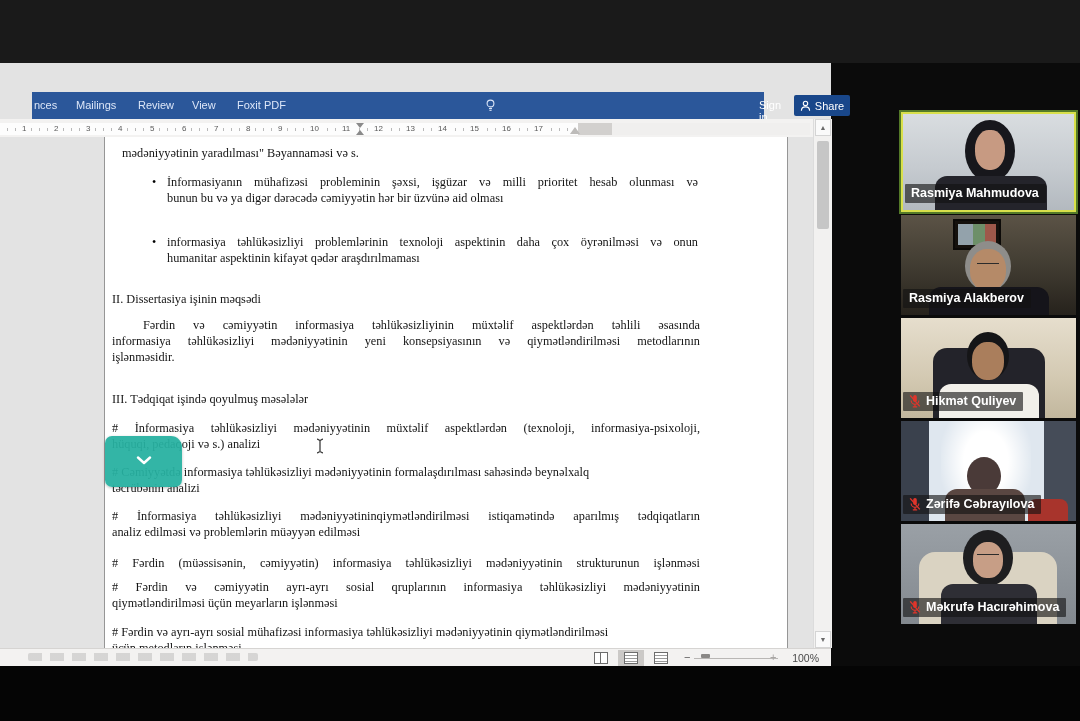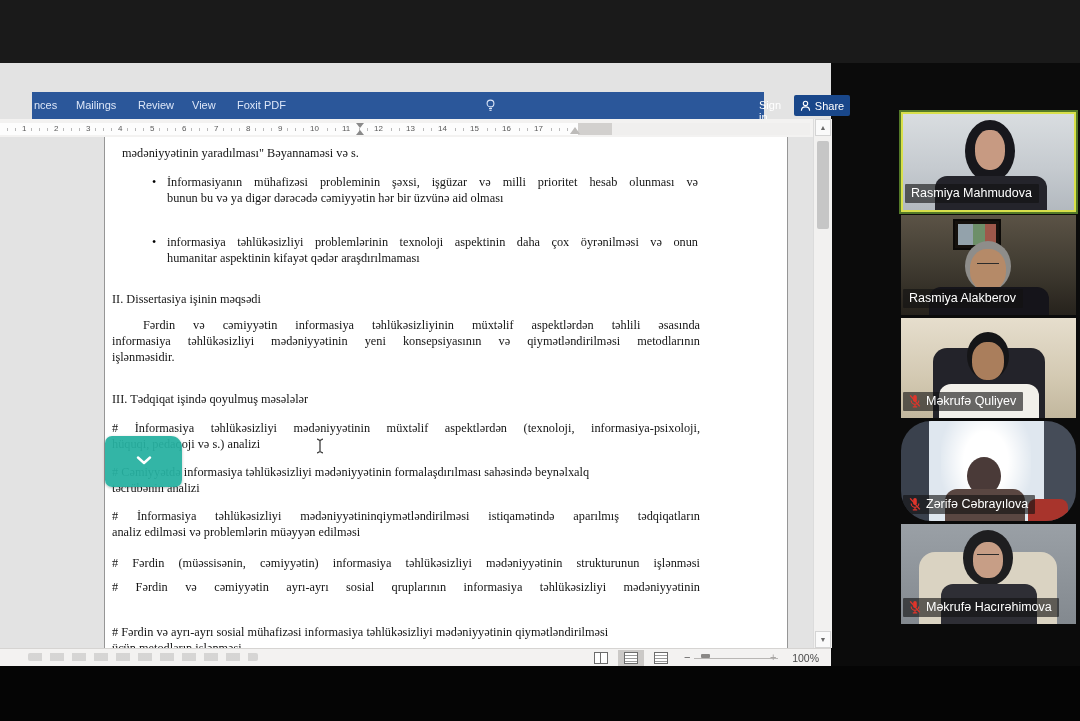--- a/index.html
+++ b/index.html
@@ -64,29 +64,29 @@
   .vicon{width:12px;height:10px;border:1px solid #6c6c6c;background:linear-gradient(#fff 0 2px,#9a9a9a 2px 3px,#fff 3px 5px,#9a9a9a 5px 6px,#fff 6px 8px,#9a9a9a 8px 9px,#fff 9px);}
   .vicon.read{background:linear-gradient(90deg,#fff 0 5px,#6c6c6c 5px 6px,#fff 6px);}
   .zctl{position:absolute;top:2px;color:#5c5c5c;font-size:11px;line-height:13px;}
   .ztrack{position:absolute;left:694px;top:9px;width:84px;height:1px;background:#b9b7b5;}
   .zthumb{position:absolute;left:701px;top:5px;width:9px;height:4px;background:#8a8886;border-radius:1px;}
   .zlabel{position:absolute;right:12px;top:3px;color:#4a4a4a;font-size:10.5px;}
 
   
   .tile{position:absolute;left:901px;width:175px;height:100px;background:#222;overflow:hidden;box-sizing:border-box;}
   .tile.active-speaker{border:2px solid #d9e04b;box-shadow:0 0 0 2px rgba(133,196,60,.6);}
-  .namebar{position:absolute;left:2px;bottom:7px;background:rgba(18,18,18,.62);color:#fff;font-size:12.5px;padding:2px 7px 3px 6px;display:flex;align-items:flex-end;gap:5px;white-space:nowrap;border-radius:1px;}
+  .namebar{position:absolute;left:2px;bottom:7px;background:rgba(18,18,18,.62);color:#fff;font-size:12.5px;padding:2px 7px 3px 6px;display:flex;align-items:flex-end;gap:5px;white-space:nowrap;border-radius:1px;font-weight:bold;}
   .head{position:absolute;border-radius:50%;}
   .body{position:absolute;border-radius:12px 12px 0 0;}
 
   
   .scene1{background:linear-gradient(180deg,#d9dde0 0%,#c6cbd0 55%,#b3b9bf 100%);}
   .scene2{background:linear-gradient(180deg,#5b5346 0%,#3f3a30 55%,#26221c 100%);}
   .scene3{background:linear-gradient(180deg,#e6decd 0%,#d3c9b2 60%,#c2b79e 100%);}
-  .scene4{background:linear-gradient(90deg,#3a414d 0 16%,#dfe7ef 16% 82%,#454c58 82%);border-radius:30px;}
+  .scene4{background:linear-gradient(90deg,#3a414d 0 16%,#dfe7ef 16% 82%,#454c58 82%);}
   .scene5{background:linear-gradient(180deg,#9aa0a6 0%,#83898f 100%);}
   .frame2{position:absolute;left:52px;top:4px;width:44px;height:27px;background:#15110d;border:2px solid #0c0a08;}
   .frame2 .inner{position:absolute;left:3px;top:3px;right:3px;bottom:3px;background:linear-gradient(90deg,#93a2ab 0 40%,#6d8f69 40% 70%,#9e584a 70%);}
   .chairdark{position:absolute;left:32px;top:30px;width:112px;height:70px;background:#23232a;border-radius:14px 14px 0 0;}
   .chaircream{position:absolute;left:18px;top:28px;width:138px;height:72px;background:#dad3c2;border-radius:16px 16px 0 0;}
   .windowglow{position:absolute;left:40px;top:0;width:90px;height:100px;background:radial-gradient(ellipse at 50% 40%,#ffffff 0 35%,rgba(255,255,255,0) 75%);}
   .redpatch{position:absolute;right:8px;bottom:0;width:40px;height:22px;background:#a8342c;border-radius:8px 8px 0 0;}
   .glasses{position:absolute;height:4px;border-top:1.6px solid #2b2b2b;width:22px;}
 </style>
 </head>
@@ -159,20 +159,21 @@
 
       <div class="dl" style="top:328px;left:112px"># Cəmiyyətdə informasiya təhlükəsizliyi mədəniyyətinin formalaşdırılması sahəsində beynəlxalq</div>
       <div class="dl" style="top:344px;left:112px">təcrübənin analizi</div>
 
       <div class="dl jl" style="top:372px;left:112px;width:588px"># İnformasiya təhlükəsizliyi  mədəniyyətininqiymətləndirilməsi istiqamətində aparılmış tədqiqatların</div>
       <div class="dl" style="top:388px;left:112px">analiz edilməsi və problemlərin müəyyən edilməsi</div>
 
       <div class="dl jl" style="top:419px;left:112px;width:588px"># Fərdin (müəssisənin, cəmiyyətin)  informasiya təhlükəsizliyi mədəniyyətinin  strukturunun işlənməsi</div>
 
       <div class="dl jl" style="top:443px;left:112px;width:588px">#  Fərdin və cəmiyyətin ayrı-ayrı sosial qruplarının informasiya təhlükəsizliyi mədəniyyətinin</div>
+      <div class="dl" style="top:459px;left:112px">qiymətləndirilməsi üçün meyarların işlənməsi</div>
 
       <div class="dl" style="top:488px;left:112px"># Fərdin və ayrı-ayrı sosial mühafizəsi informasiya təhlükəsizliyi mədəniyyətinin qiymətləndirilməsi</div>
       <div class="dl" style="top:504px;left:112px">üçün metodların işlənməsi</div>
 
       <div class="annot">
         <svg width="16" height="9" viewBox="0 0 16 9">
           <polyline points="2,1.5 8,7 14,1.5" fill="none" stroke="#ffffff" stroke-width="2.4" stroke-linecap="round" stroke-linejoin="round"></polyline>
         </svg>
       </div>
 
@@ -232,21 +233,21 @@
     <div class="chairdark"></div>
     <div class="head" style="left:66px;top:14px;width:42px;height:48px;background:#151517"></div>
     <div class="head" style="left:71px;top:24px;width:32px;height:38px;background:#aa7e5c;border-radius:46%"></div>
     <div class="body" style="left:38px;top:66px;width:100px;height:36px;background:#f2f0ea"></div>
     <div class="namebar">
       <svg width="12" height="14" viewBox="0 0 12 14">
         <rect x="4.2" y="1" width="3.6" height="7" rx="1.8" fill="#e0352b"></rect>
         <path d="M2.2 6.5 a3.8 3.8 0 0 0 7.6 0 M6 10.2 V12.6 M3.8 12.8 H8.2" fill="none" stroke="#e0352b" stroke-width="1.2"></path>
         <line x1="1.2" y1="1.4" x2="10.8" y2="12.4" stroke="#e0352b" stroke-width="1.4"></line>
       </svg>
-      <span>Məkrufə Quliyev</span>
+      <span>Hikmət Quliyev</span>
     </div>
   </div>
 
   <div class="tile scene4" style="top:421px">
     <div class="windowglow"></div>
     <div class="head" style="left:66px;top:36px;width:34px;height:38px;background:#4a3a38"></div>
     <div class="body" style="left:44px;top:68px;width:80px;height:34px;background:#5a4742"></div>
     <div class="redpatch"></div>
     <div class="namebar">
       <svg width="12" height="14" viewBox="0 0 12 14">

